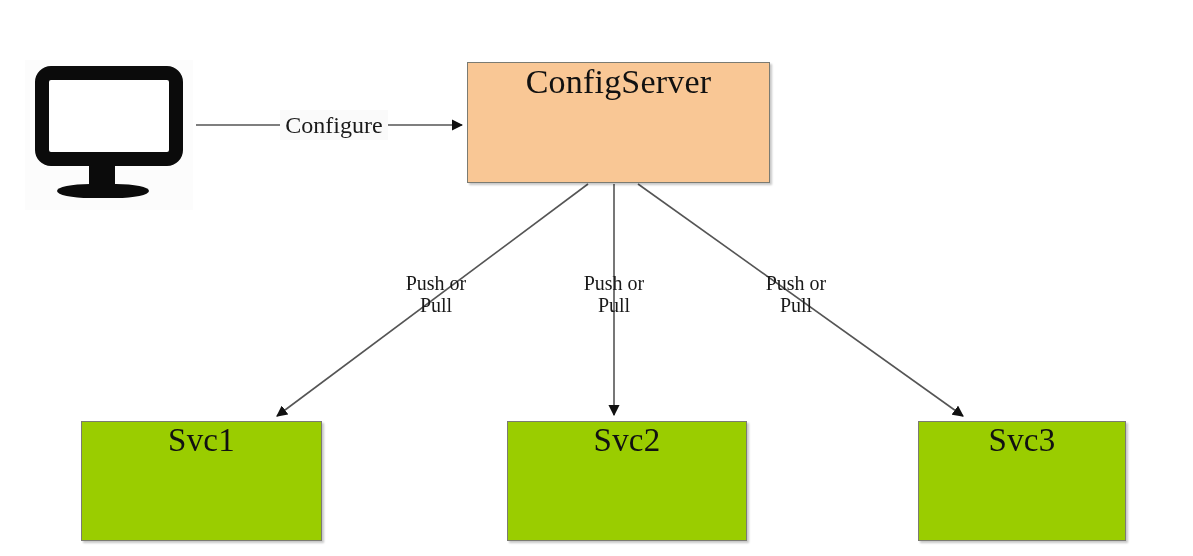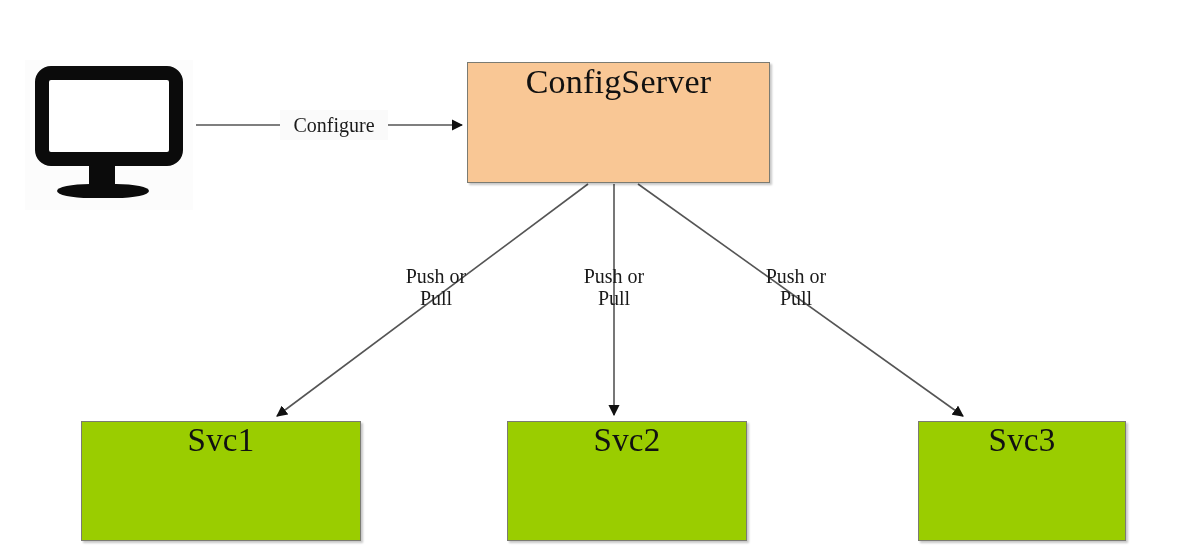--- a/index.html
+++ b/index.html
@@ -81,21 +81,21 @@
     height: 121px;
     background: #f9c795;
     font-size: 34px;
   }
   .node-svc {
     top: 421px;
     height: 120px;
     background: #9acd00;
     font-size: 33px;
   }
-  .svc1 { left: 81px;  width: 280px; }
+  .svc1 { left: 81px;  width: 241px; }
   .svc2 { left: 499px; width: 240px; margin-left: 8px; }
   .svc3 { left: 918px; width: 208px; }
 
   
   .edge-label {
     position: absolute;
     color: #1a1a1a;
     font-size: 20px;
     line-height: 1.12;
     text-align: center;
@@ -103,23 +103,23 @@
   }
   .label-configure {
     left: 280px;
     top: 110px;
     width: 108px;
     height: 30px;
     background: #fafafa;
     display: flex;
     align-items: center;
     justify-content: center;
-    font-size: 20px;
+    font-size: 24px;
   }
-  .label-pp { width: 110px; top: 265px; }
+  .label-pp { width: 110px; top: 272px; }
   .label-pp-left   { left: 381px; }
   .label-pp-middle { left: 559px; }
   .label-pp-right  { left: 741px; }
 </style>
 </head>
 <body>
 
 <div id="canvas">
 
   <svg id="edge-layer" viewBox="0 0 1193 556" width="1193" height="556">

